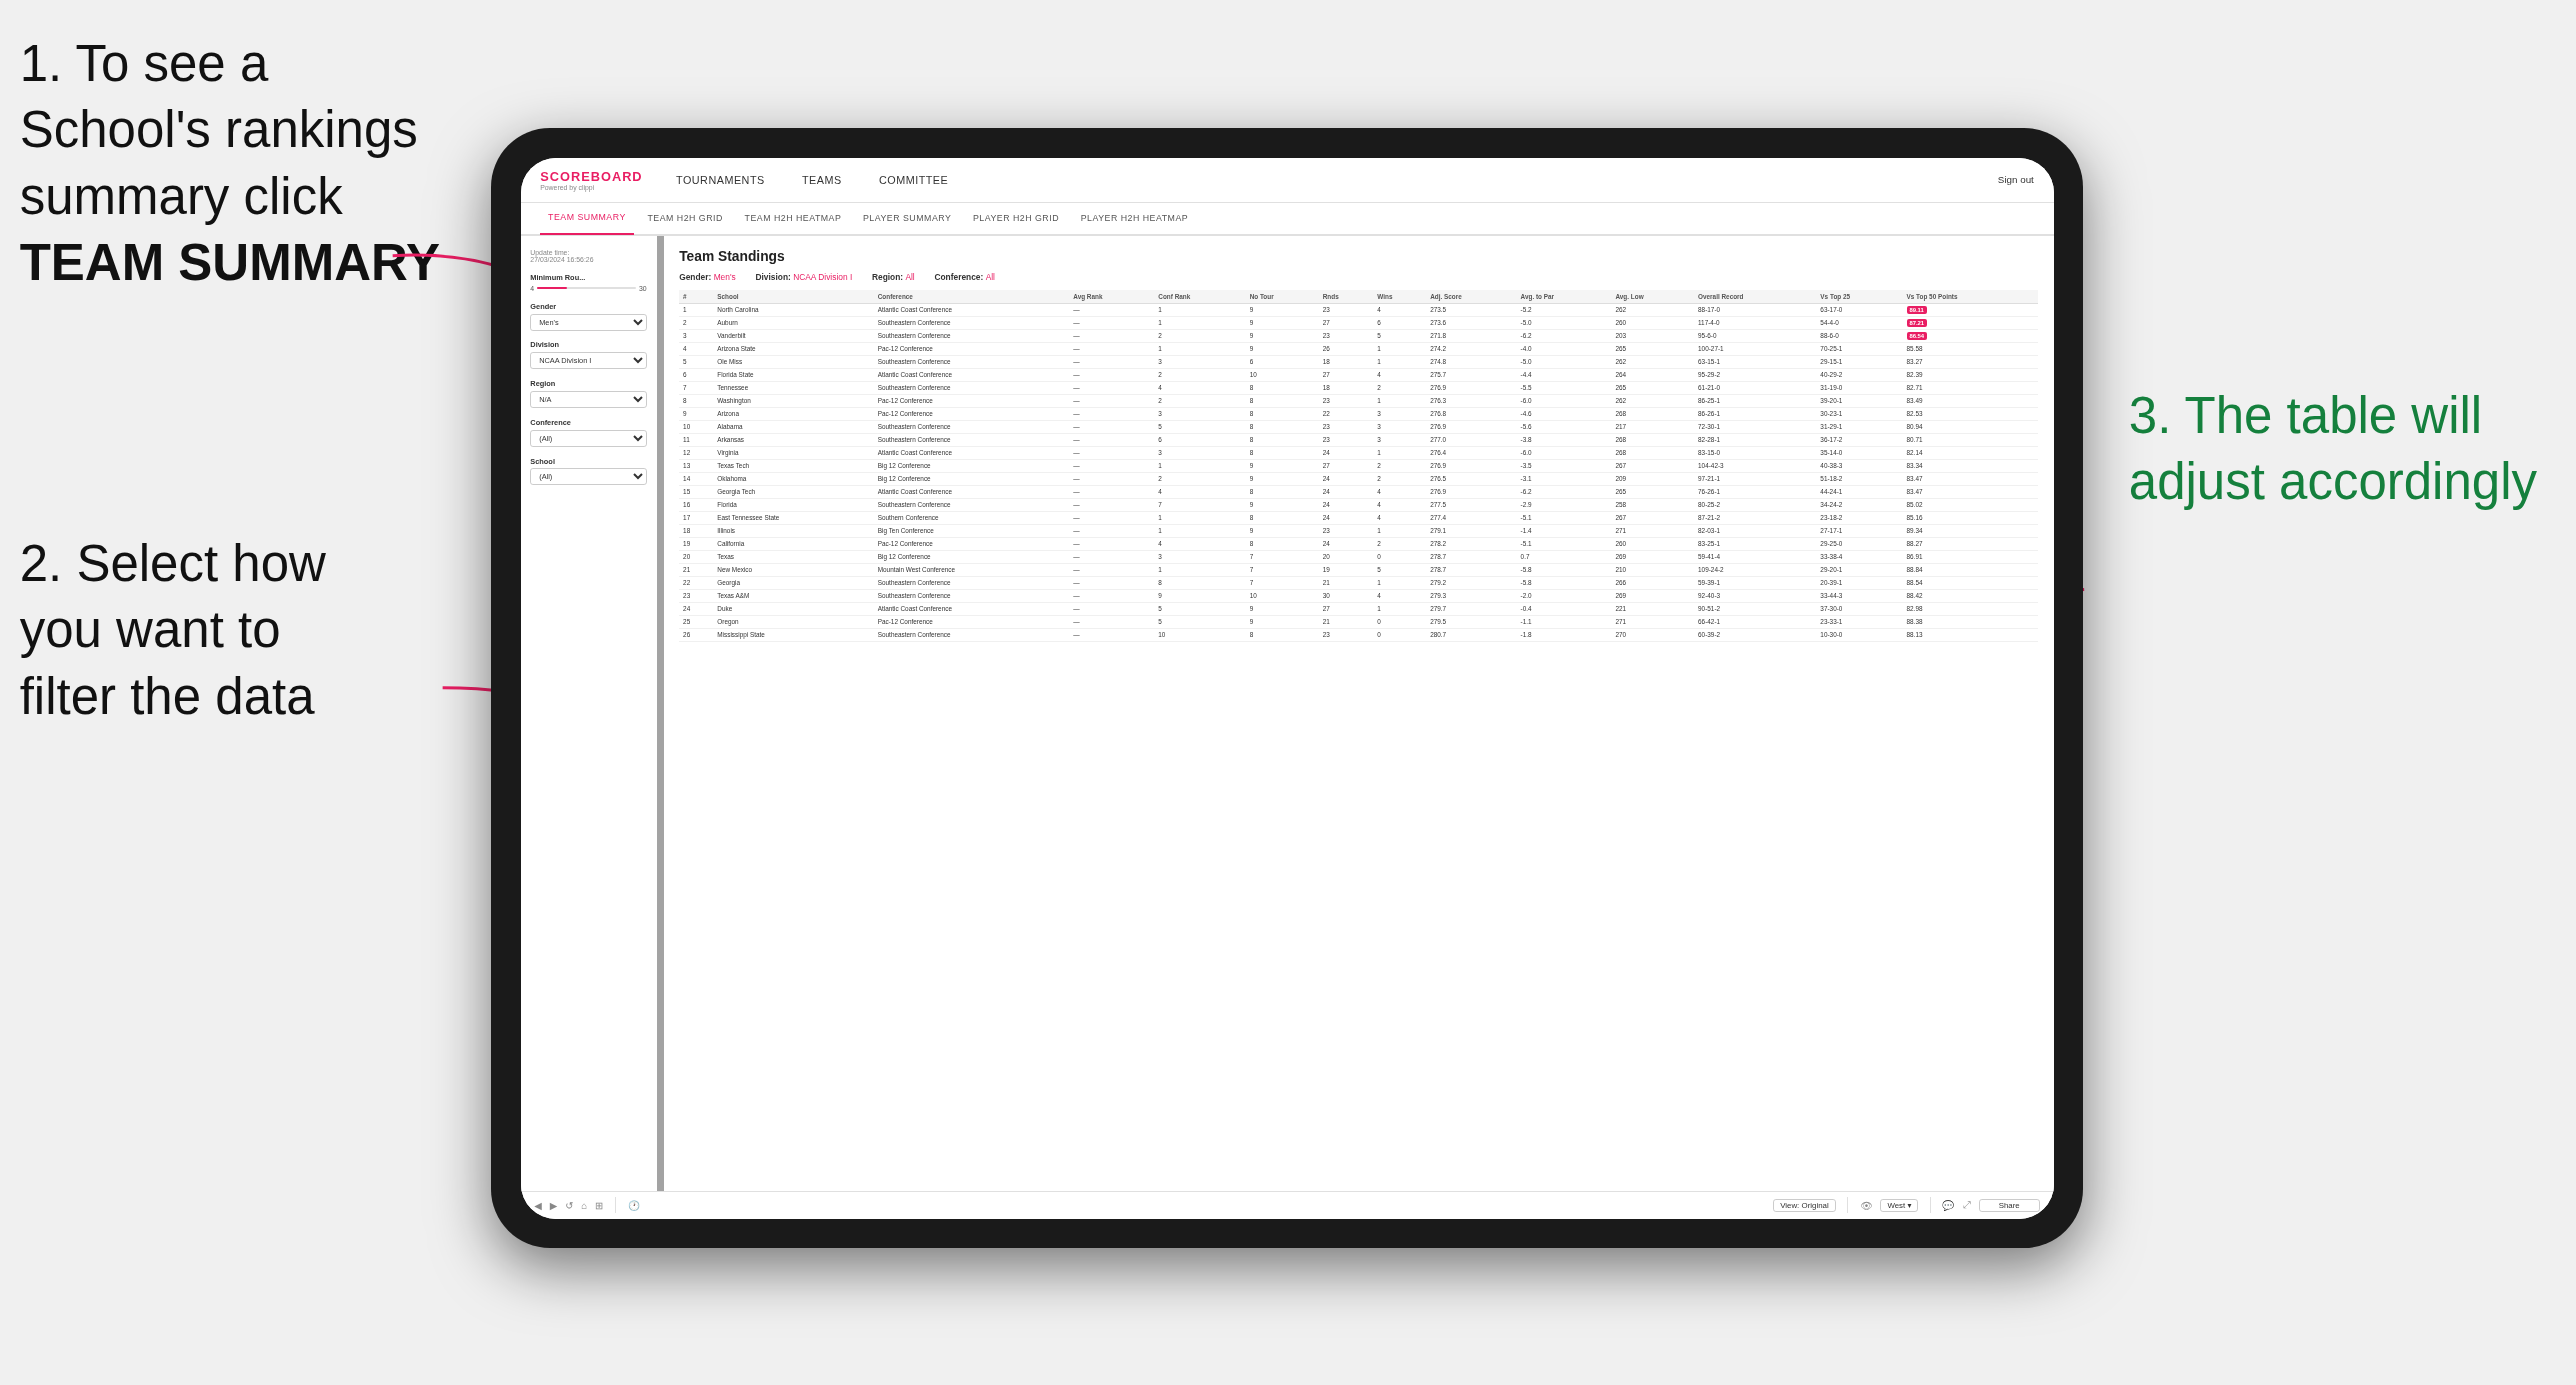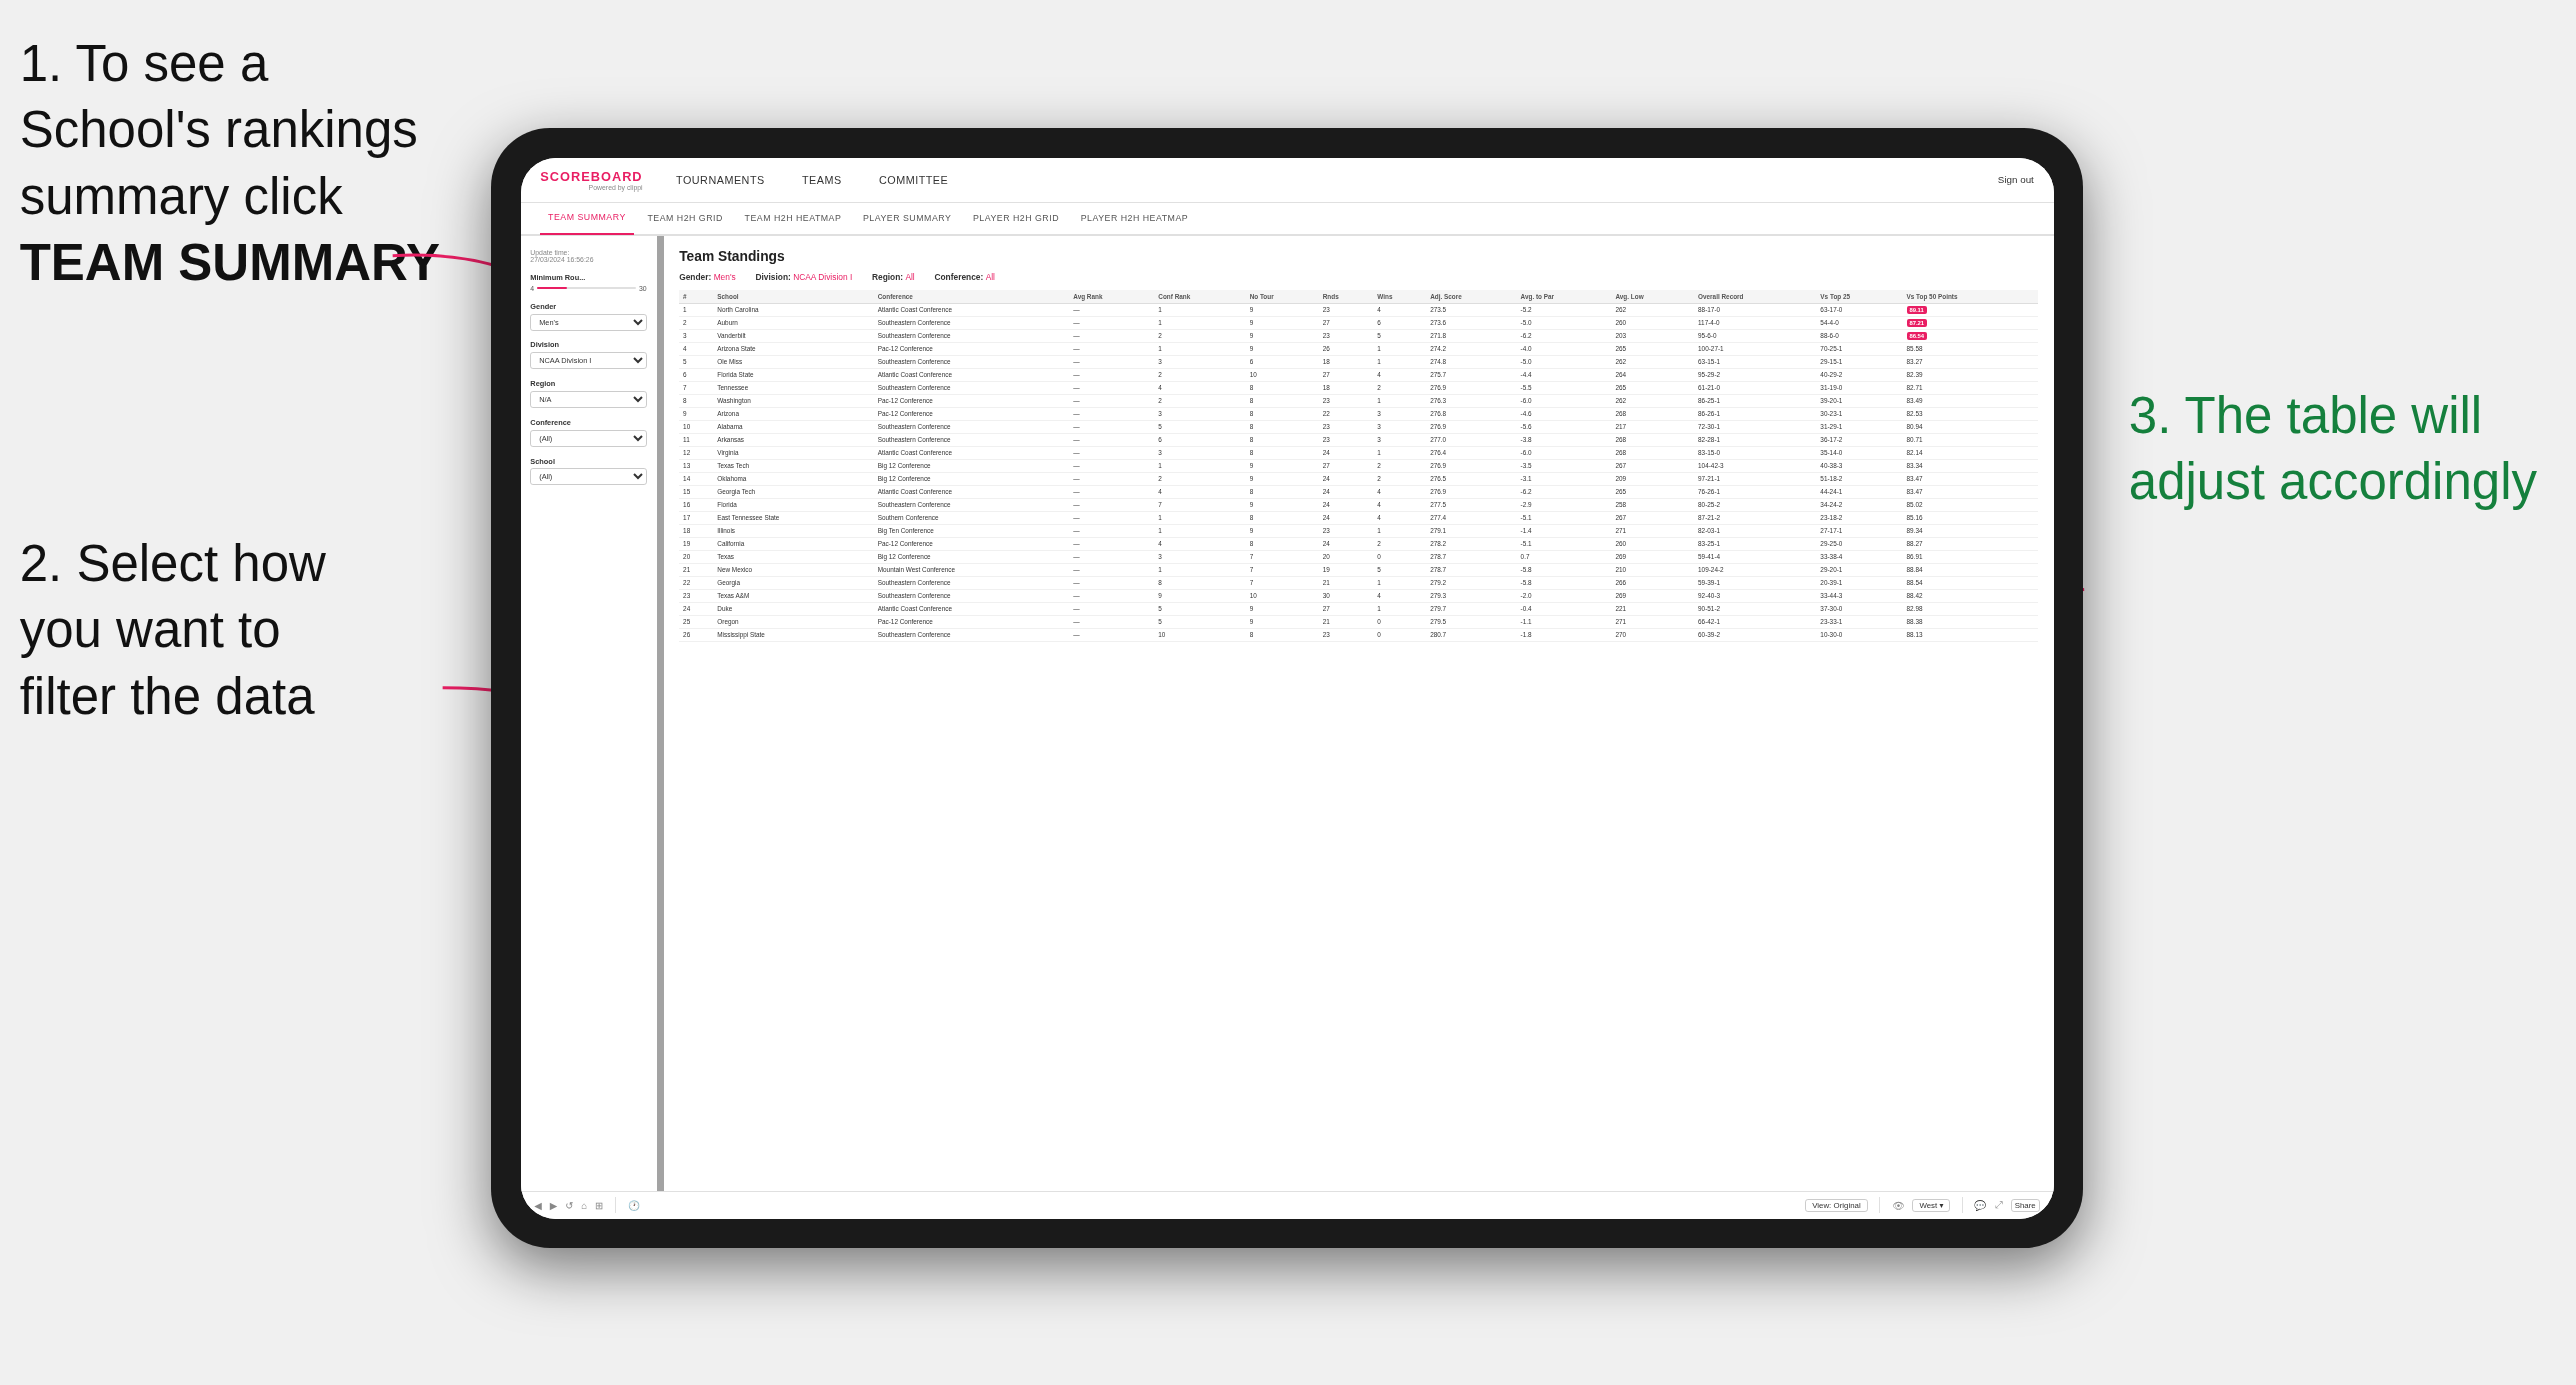--- a/index.html
+++ b/index.html
@@ -98,21 +98,20 @@
       height: 45px;
       display: flex;
       align-items: center;
       gap: 0;
       flex-shrink: 0;
     }
     .logo-area {
       display: flex;
       flex-direction: column;
       margin-right: 29.5px;
-      text-align: right;
     }
     .logo-scoreboard {
       font-size: 12.8px;
       font-weight: 900;
       color: #e91e63;
       letter-spacing: 1px;
       text-transform: uppercase;
     }
     .logo-sub {
       font-size: 6.9px;
@@ -325,21 +324,21 @@
       cursor: pointer;
       display: flex;
       align-items: center;
       gap: 2.9px;
     }
     .bottom-btn-share {
       font-size: 7.9px;
       color: #333;
       border: 1px solid #ccc;
       border-radius: 2.9px;
-      padding: 1px 3px;
+      padding: 1px 19px;
       cursor: pointer;
       align-items: center;
     }
     .bottom-spacer { flex: 1; }
   </style>
 </head>
 <body>
 
 <div class="instruction-1">
   <span>1. To see a School's rankings summary click </span><strong>TEAM SUMMARY</strong>

